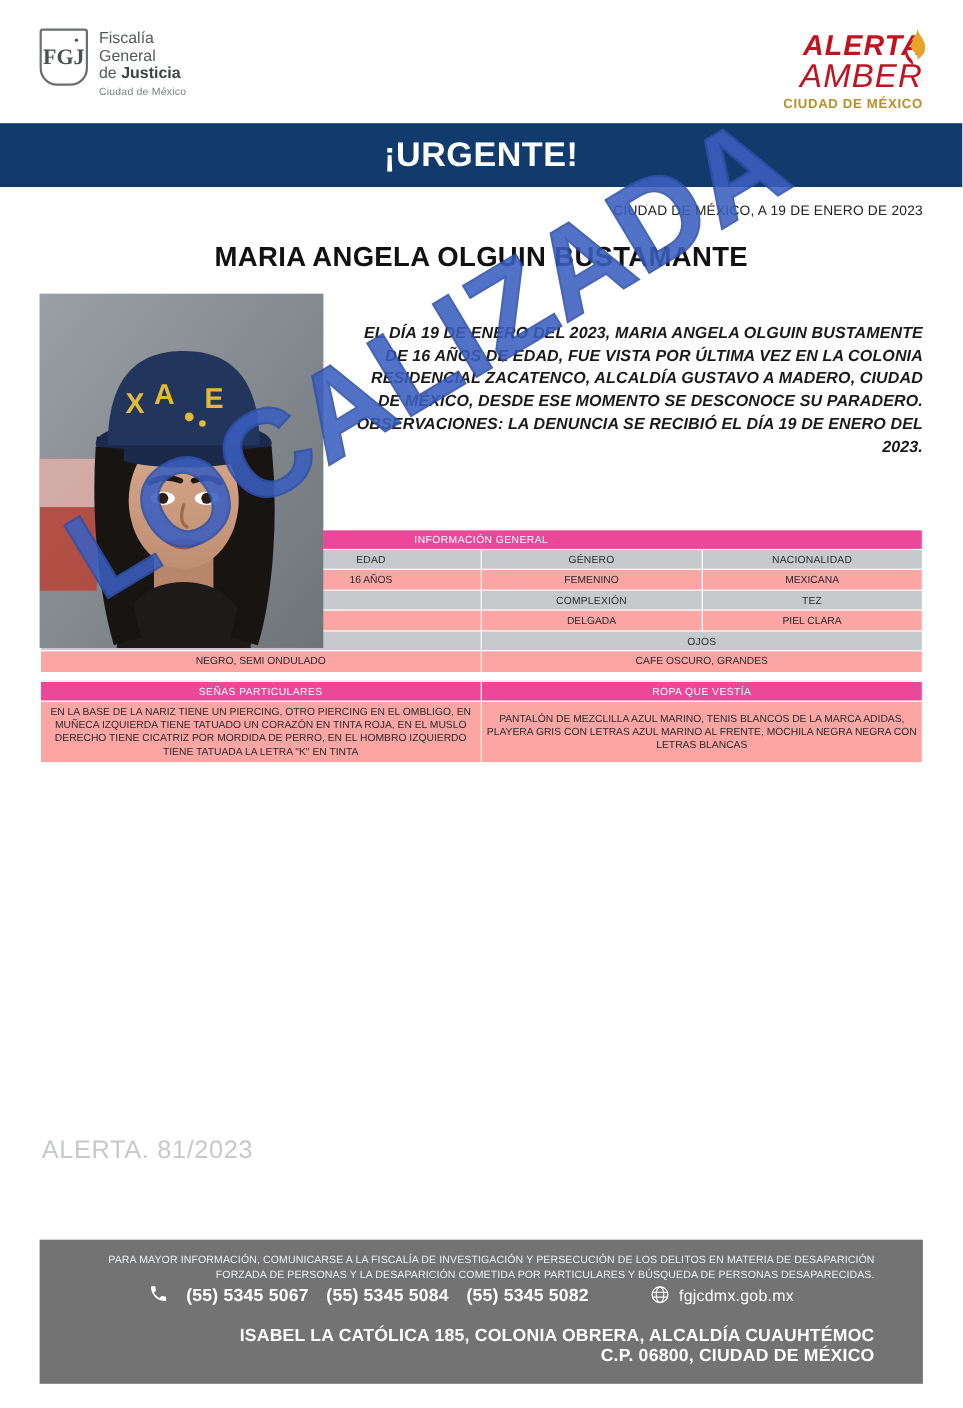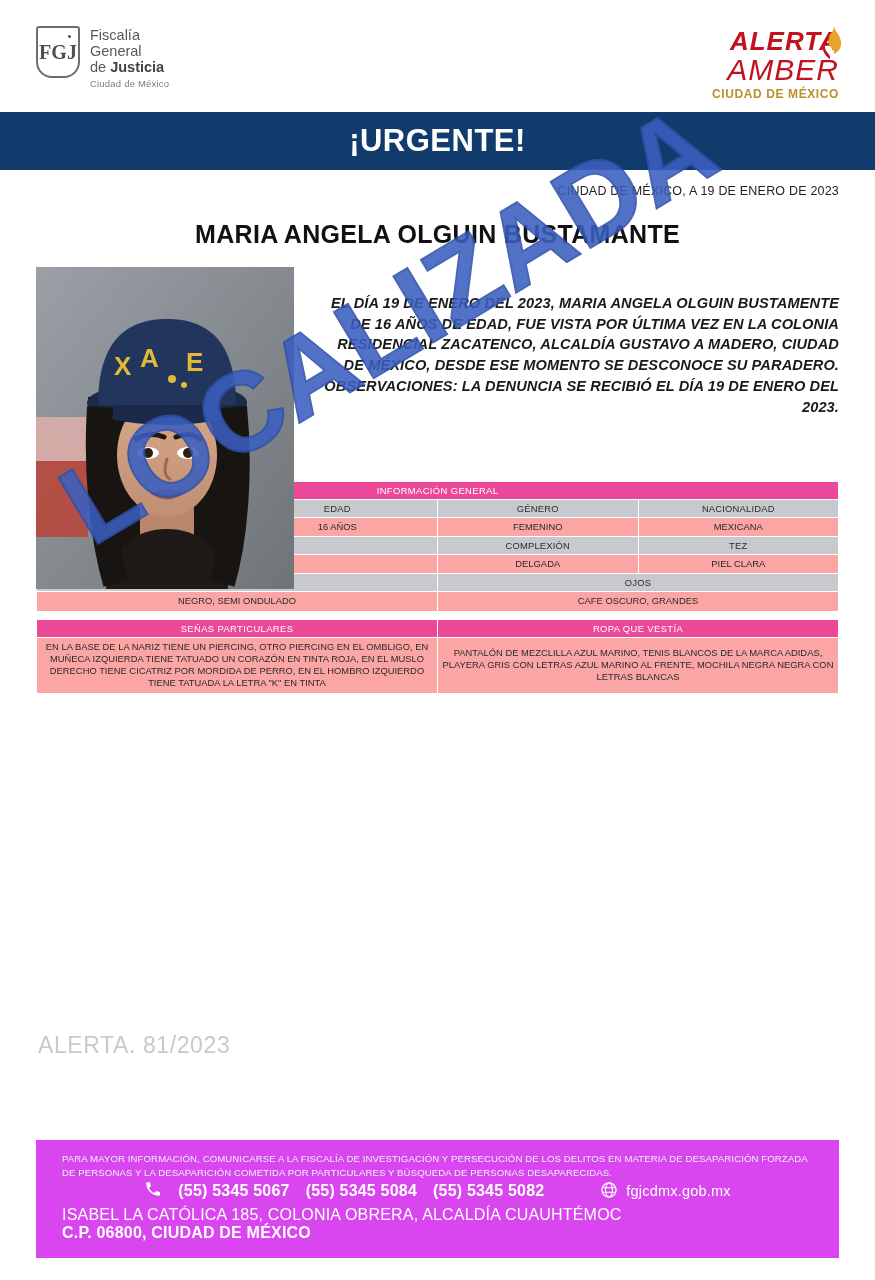--- a/index.html
+++ b/index.html
@@ -175,24 +175,24 @@
     font-size: 23px;
     color: #c7c9cb;
     letter-spacing: .6px;
   }
 
   
   .footer {
     position: absolute;
     left: 36px; right: 36px;
     bottom: 22px;
-    background: #d946ef;
+    background: #737373;
     color: #ffffff;
-    padding: 12px 26px 16px 26px;
-    text-align: left;
+    padding: 12px 44px 16px 26px;
+    text-align: right;
   }
   .footer .small {
     font-size: 9.6px;
     line-height: 1.45;
     letter-spacing: .1px;
     color: #eef2f7;
   }
   .footer .phones {
     margin-top: 0;
     display: flex;
@@ -203,23 +203,23 @@
     font-weight: bold;
     letter-spacing: .2px;
   }
   .footer .phones .web {
     font-size: 14.5px;
     font-weight: normal;
     display: flex; align-items: center; gap: 8px;
     margin-left: 40px;
   }
   .footer .addr1 {
-    margin-top: 4px;
+    margin-top: 16px;
     font-size: 16px;
-    font-weight: normal;
+    font-weight: bold;
     letter-spacing: .2px;
   }
   .footer .addr2 {
     font-size: 16px;
     font-weight: bold;
     letter-spacing: .2px;
   }
   .ic { display: inline-block; vertical-align: middle; }
 
   

